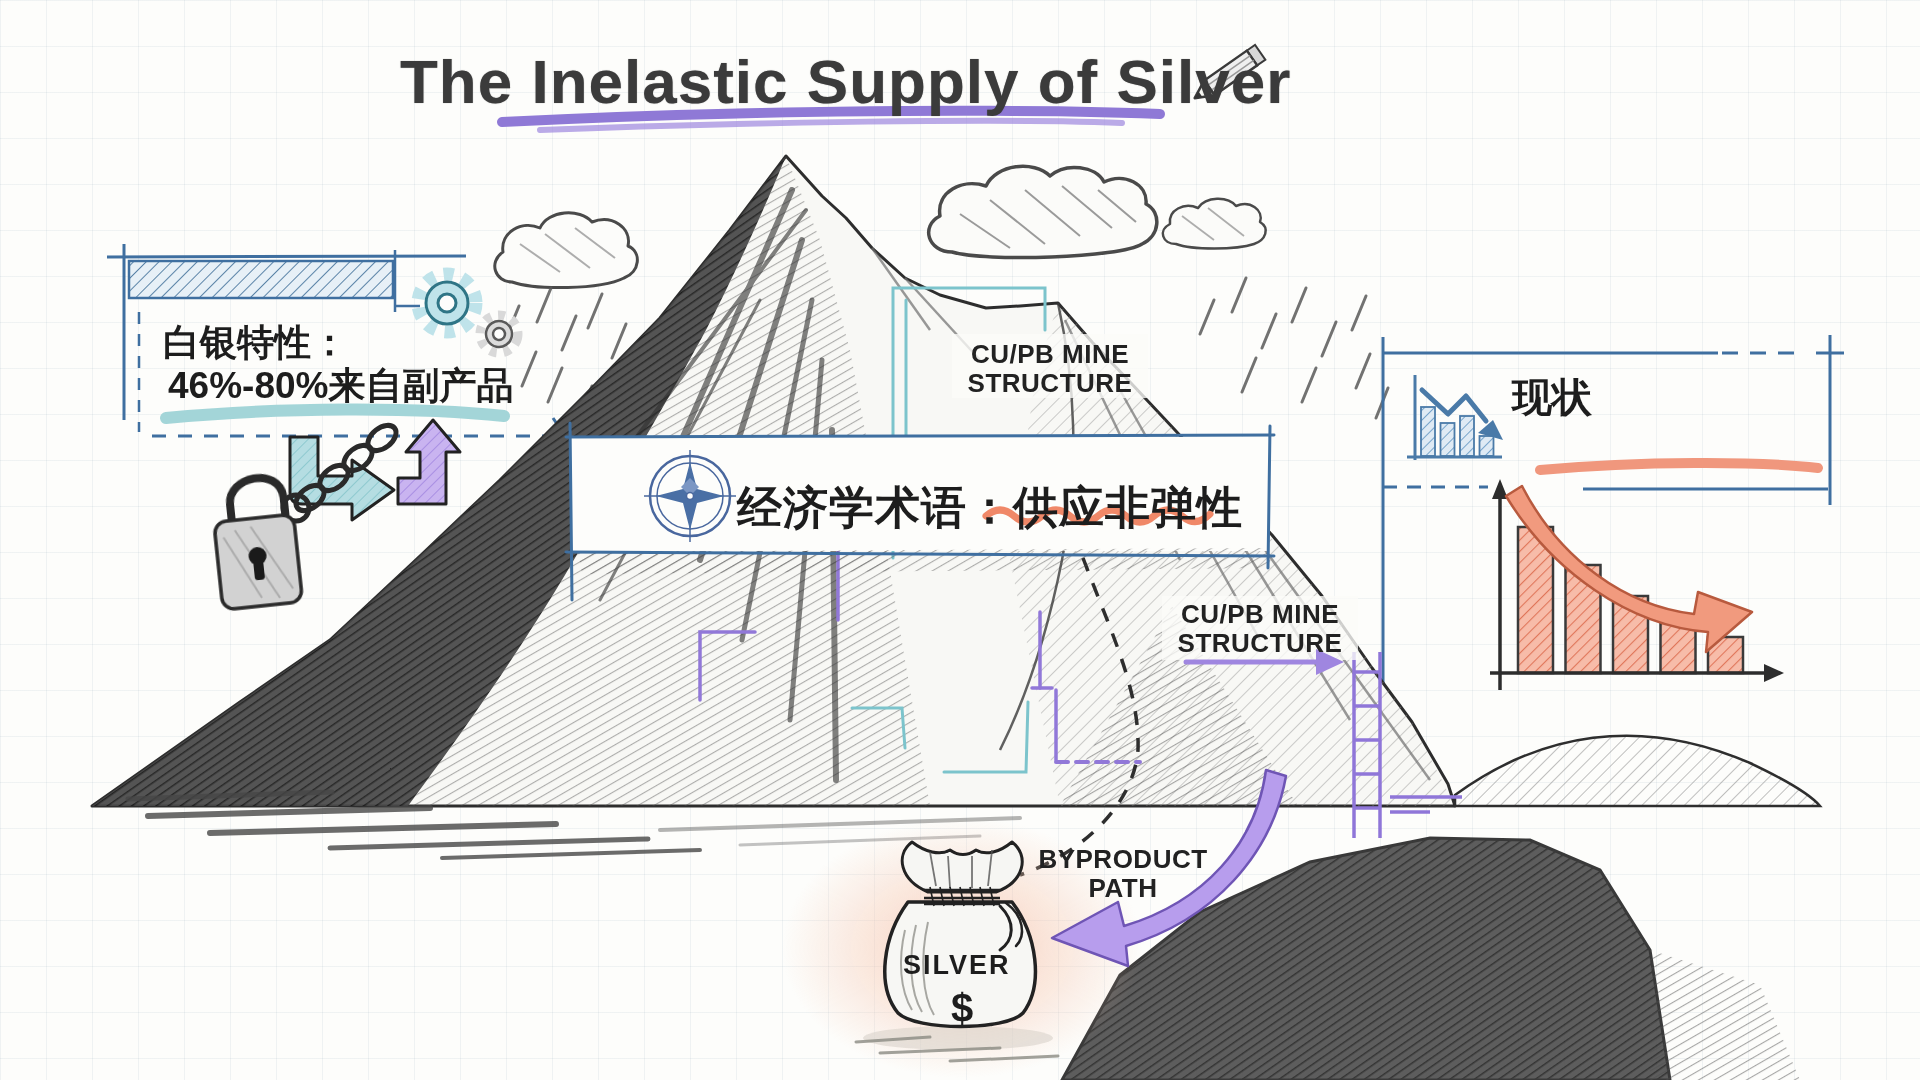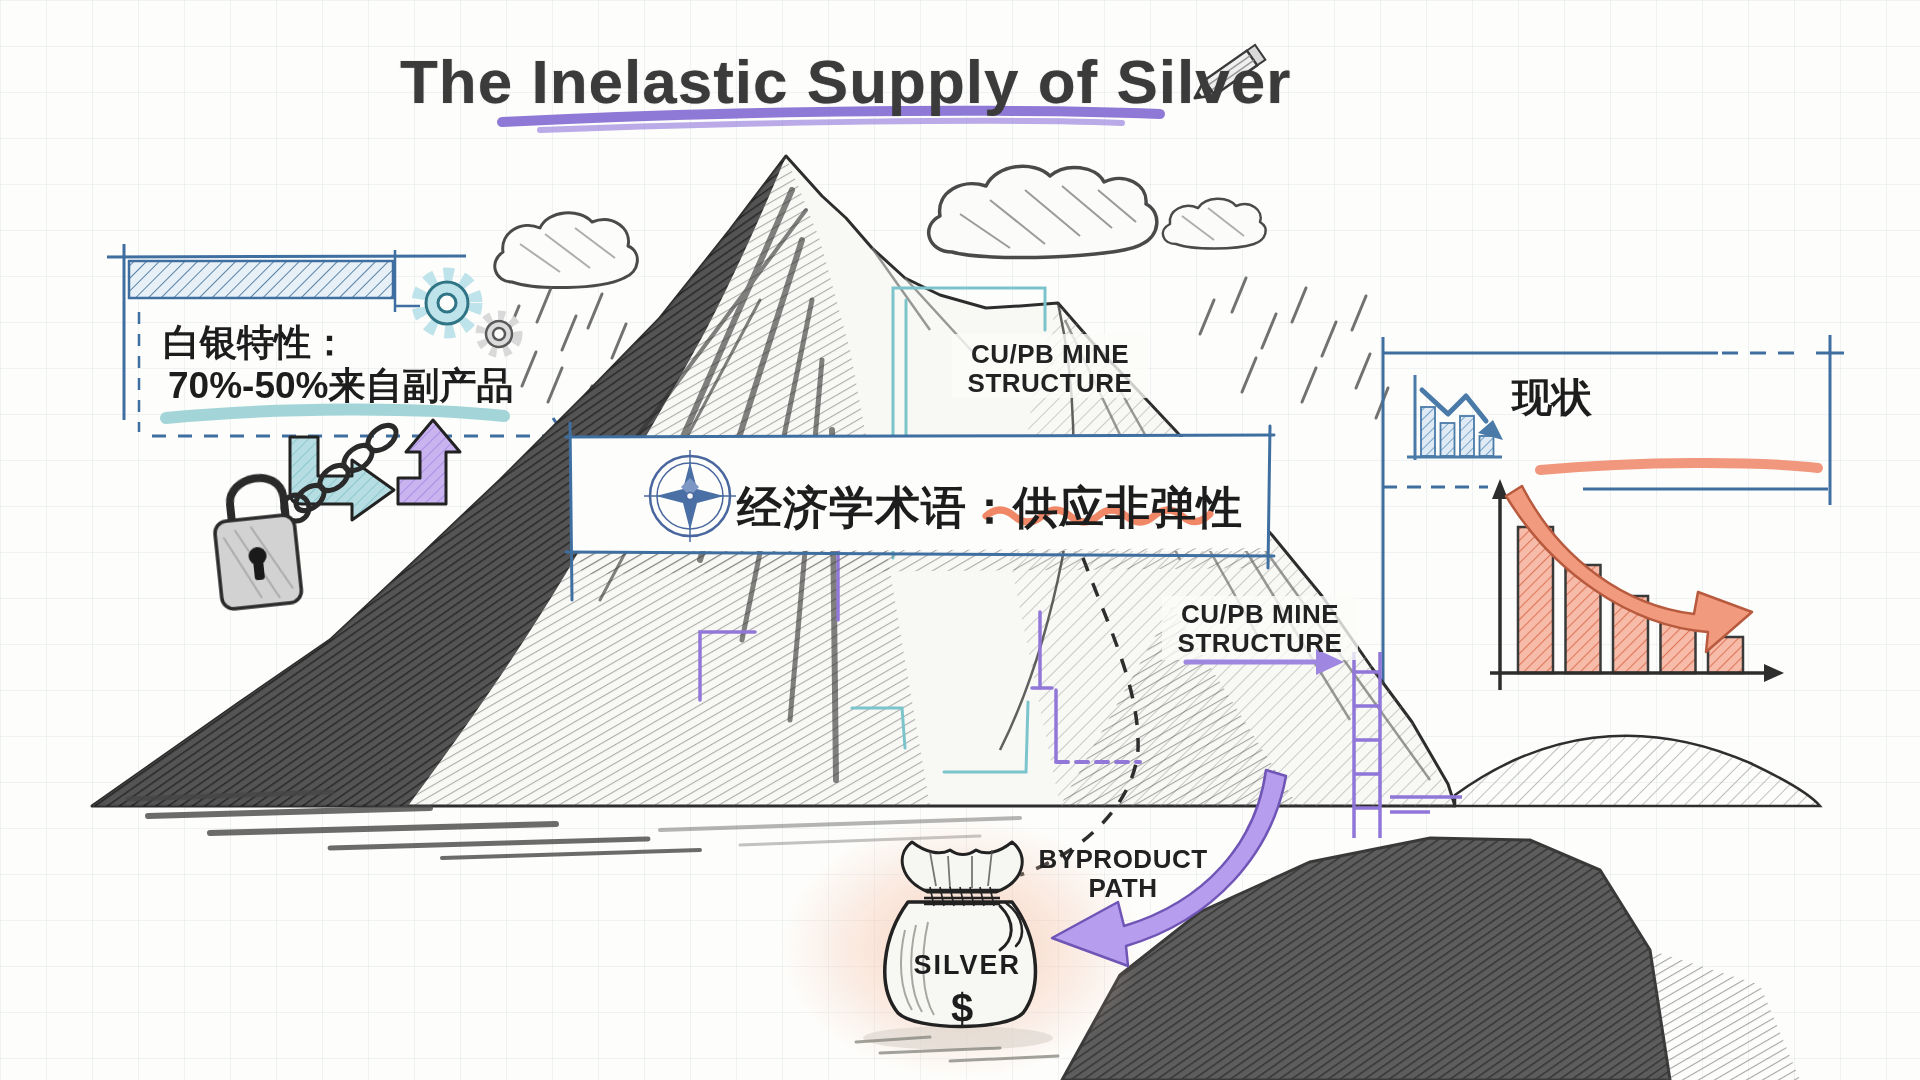--- a/index.html
+++ b/index.html
@@ -22,21 +22,21 @@
   }
   .lb1{left:163px;top:318px;font-size:37px;}
   .lb2{left:168px;top:361px;font-size:37px;}
   .cb {left:737px;top:478px;font-size:45px;letter-spacing:1px;}
   .rb1{left:1512px;top:370px;font-size:40px;}
   .rb2{left:1514px;top:416px;font-size:38px;}
   .capslabel{font-size:26px;letter-spacing:.5px;line-height:1.1;text-align:center;color:#222;}
   .mineUpper{left:955px;top:340px;width:190px;}
   .mineLower{left:1165px;top:600px;width:190px;}
   .byprod{left:1038px;top:845px;width:170px;}
-  .bagLabel{left:903px;top:950px;width:118px;text-align:right;font-size:27px;letter-spacing:2px;}
+  .bagLabel{left:903px;top:950px;width:118px;text-align:left;font-size:27px;letter-spacing:2px;}
   .bagDollar{left:903px;top:986px;width:118px;text-align:center;font-size:40px;}
 </style>
 </head>
 <body>
 
 <div class="stage">
 
 <svg class="art" width="1920" height="1080" viewBox="0 0 1920 1080">
   <defs>
     <pattern id="pat-dark" width="7" height="7" patternUnits="userSpaceOnUse" patternTransform="rotate(55)">
@@ -360,21 +360,21 @@
     <line x1="0" y1="-3" x2="52" y2="-3" stroke="#9a9a9a" stroke-width="1.5"></line>
     <line x1="0" y1="3" x2="52" y2="3" stroke="#9a9a9a" stroke-width="1.5"></line>
     <polygon points="52,-9 70,0 52,9" fill="#f7f7f2" stroke="#3a3a3a" stroke-width="2.5" stroke-linejoin="round"></polygon>
     <polygon points="63,-3.5 70,0 63,3.5" fill="#333"></polygon>
   </g>
 </svg>
 
 <div class="txt title">The Inelastic Supply of Silver</div>
 
 <div class="txt lb1">白银特性：</div>
-<div class="txt lb2">70%-50%来自副产品</div>
+<div class="txt lb2">46%-80%来自副产品</div>
 
 <div class="txt cb">经济学术语：供应非弹性</div>
 
 <div class="txt rb1">现状</div>
 
 <div class="txt capslabel mineUpper">
   <div>CU/PB MINE</div>
   <div>STRUCTURE</div>
 </div>
 <div class="txt capslabel mineLower">

